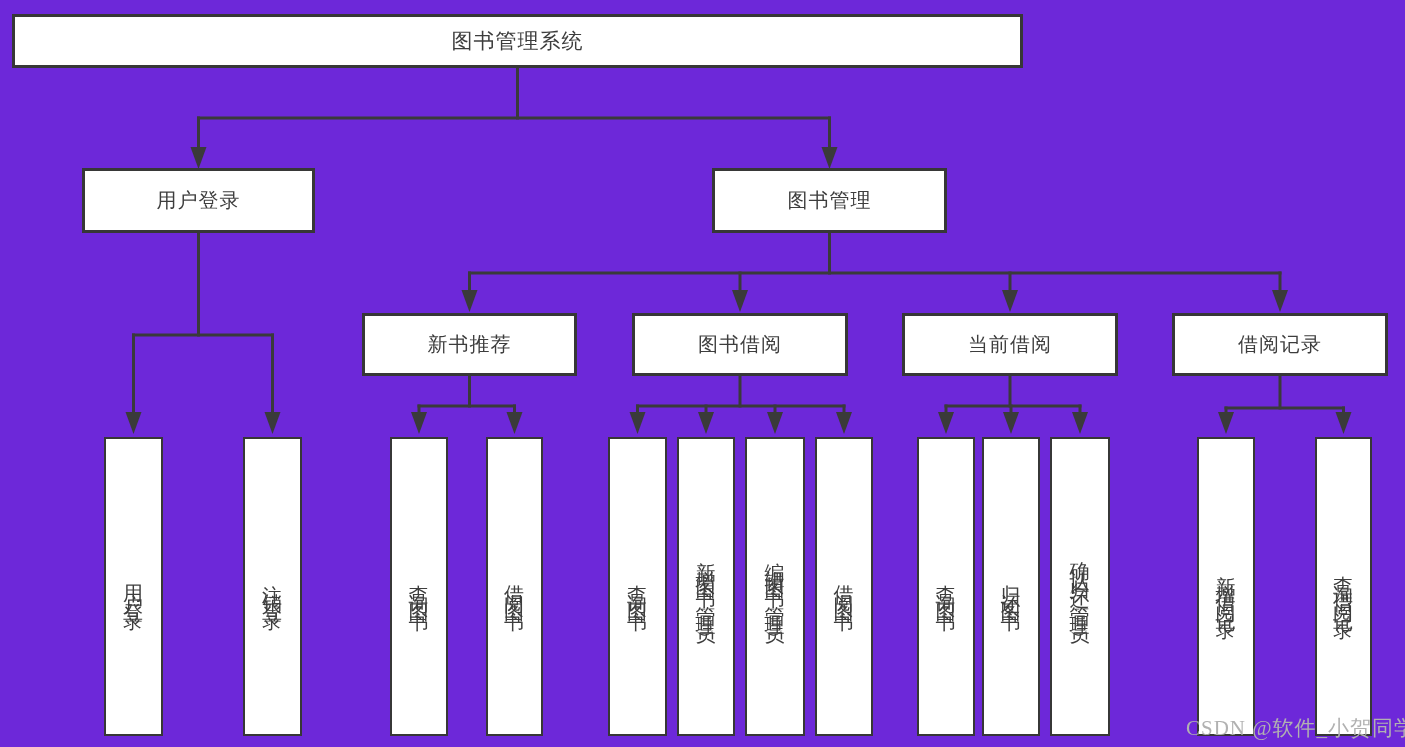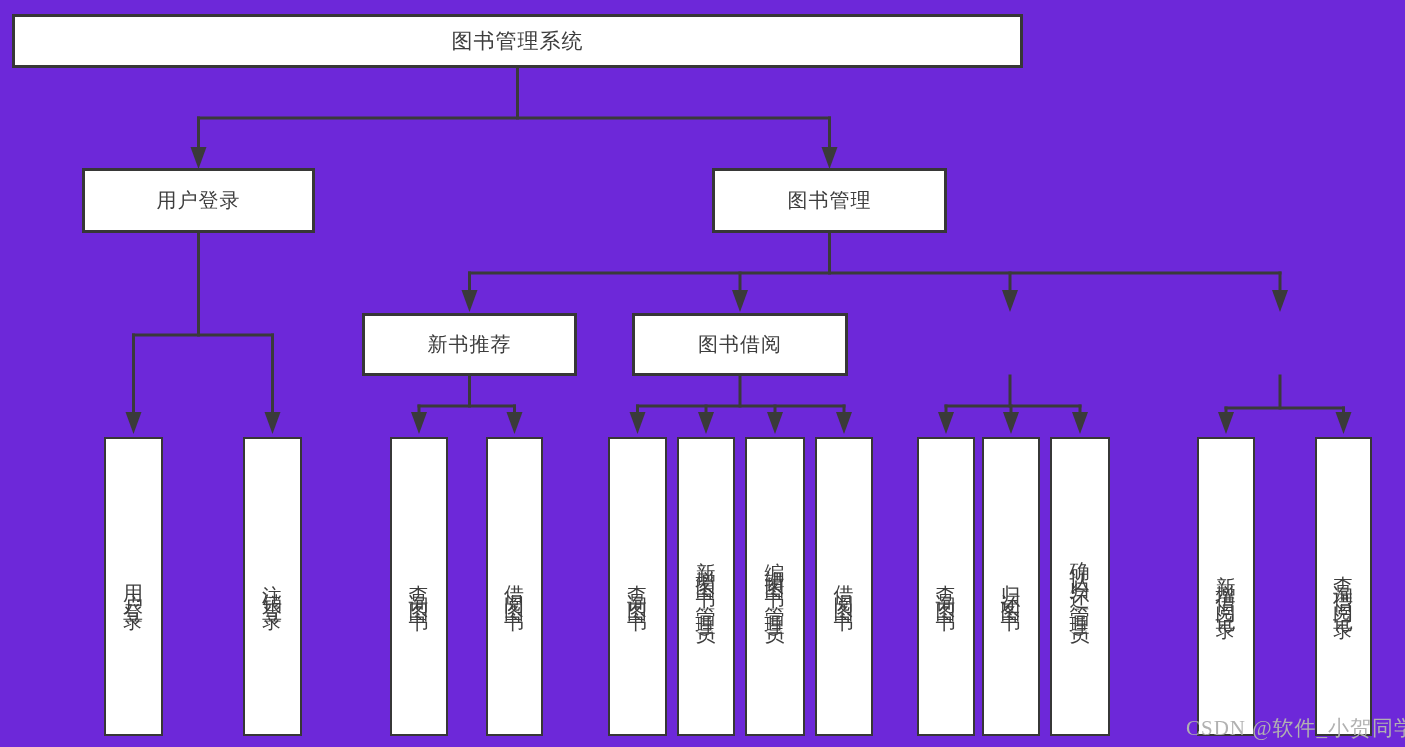--- a/index.html
+++ b/index.html
@@ -102,20 +102,26 @@
   <div class="box branch-box" style="left:362px;top:313px;width:215px;height:63px">
     <span>新书推荐</span>
   </div>
 
   <div class="box branch-box" style="left:712px;top:168px;width:235px;height:65px">
     <span>图书管理</span>
   </div>
   <div class="box branch-box" style="left:632px;top:313px;width:216px;height:63px">
     <span>图书借阅</span>
   </div>
+  <div class="box branch-box" style="left:902px;top:313px;width:216px;height:63px">
+    <span>当前借阅</span>
+  </div>
+  <div class="box branch-box" style="left:1172px;top:313px;width:216px;height:63px">
+    <span>借阅记录</span>
+  </div>
 
   <div class="box leaf-box" style="left:104px;top:437px;width:59px;height:299px">
     <span class="vtext">用户登录</span>
   </div>
   <div class="box leaf-box" style="left:243px;top:437px;width:59px;height:299px">
     <span class="vtext">注销登录</span>
   </div>
   <div class="box leaf-box" style="left:390px;top:437px;width:58px;height:299px">
     <span class="vtext">查询图书</span>
   </div>

